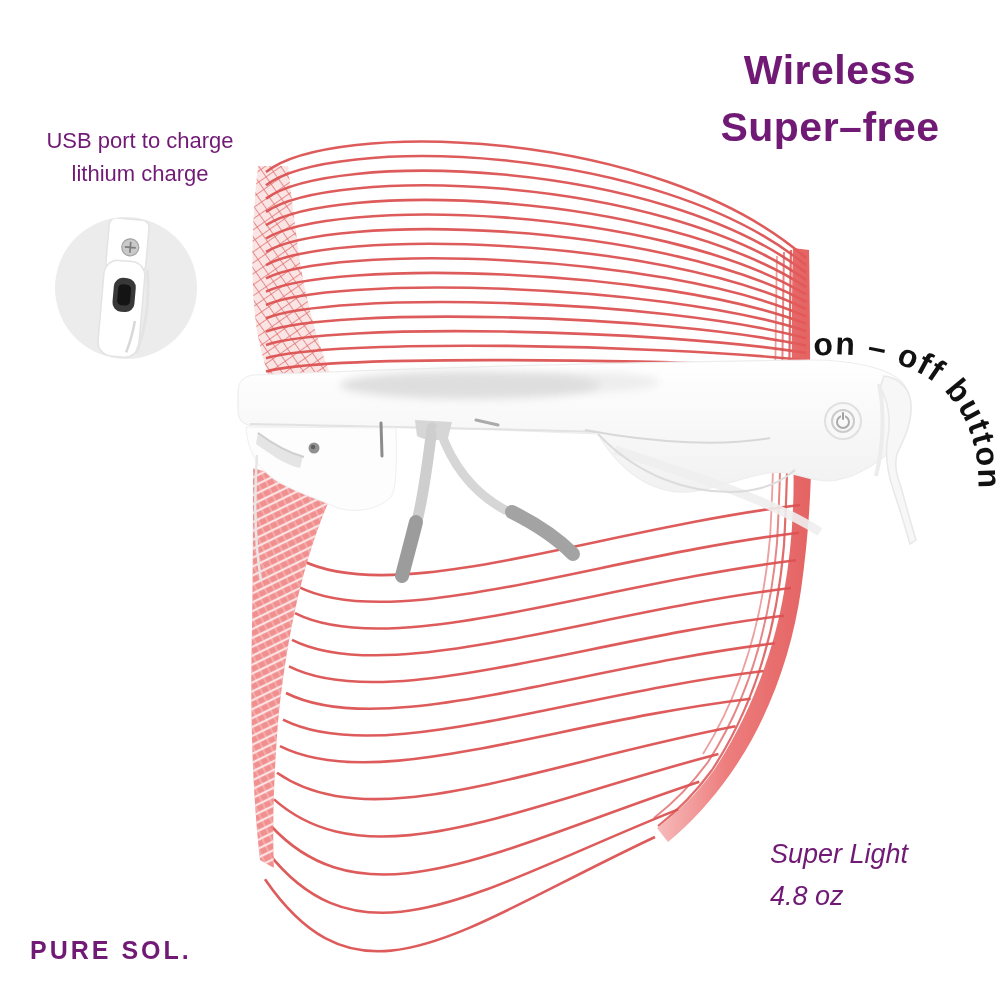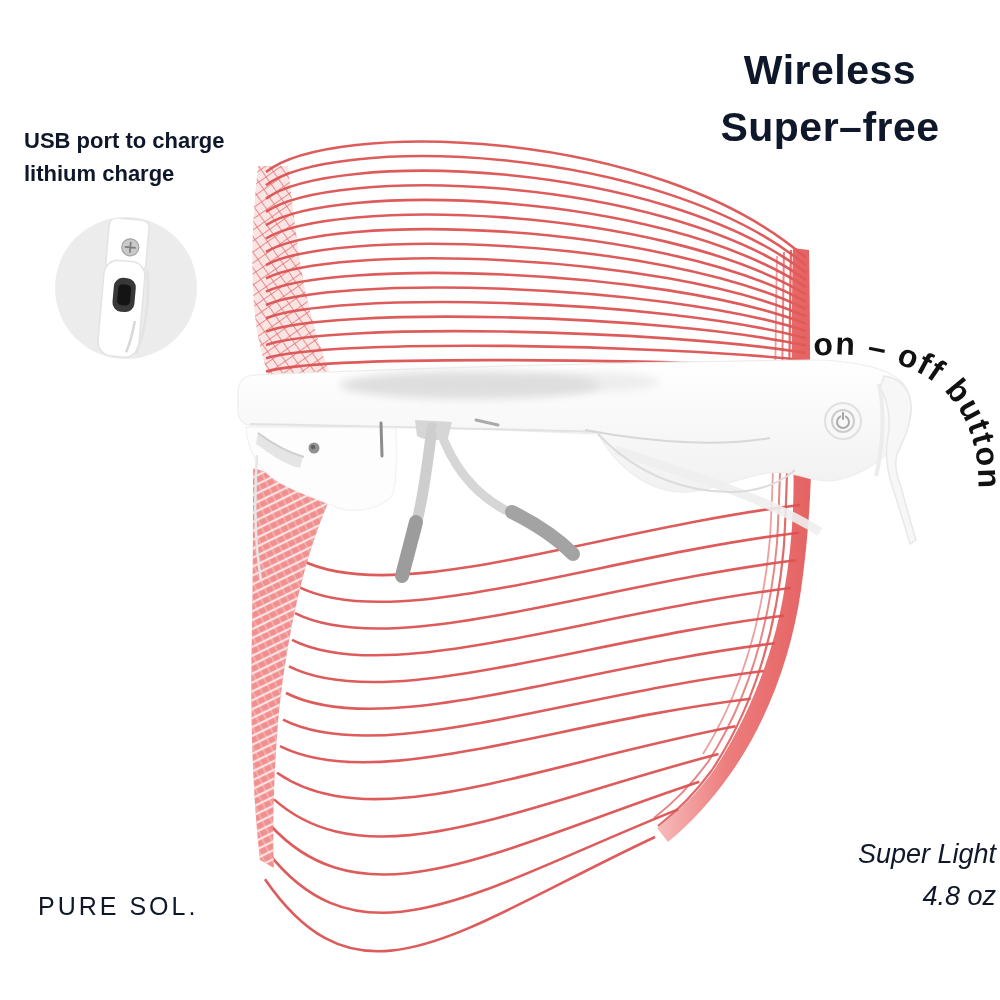--- a/index.html
+++ b/index.html
@@ -1,26 +1,26 @@
 <!DOCTYPE html>
 <html><head>
 <meta charset="utf-8">
 <style>
   html,body{margin:0;padding:0;background:#ffffff;}
   .stage{position:relative;width:1000px;height:1000px;background:#ffffff;overflow:hidden;
          font-family:"Liberation Sans",sans-serif;color:#111;}
   .stage svg.mask{position:absolute;left:0;top:0;}
-  .label{position:absolute;color:#0f172a;}
+  .label{position:absolute;color:#701a75;}
   .label-wireless{left:660px;top:42px;width:340px;text-align:center;
                   font-size:41px;font-weight:700;line-height:1.38;letter-spacing:.5px;}
-  .label-usb{left:24px;top:124px;width:258px;
-             font-size:22px;font-weight:700;line-height:1.5;}
-  .label-weight{left:770px;top:834px;width:226px;text-align:right;
+  .label-usb{left:11px;top:124px;width:258px;text-align:center;
+             font-size:22px;font-weight:400;line-height:1.5;}
+  .label-weight{left:770px;top:834px;width:226px;text-align:left;
                 font-size:27px;font-style:italic;font-weight:500;line-height:1.55;}
-  .label-brand{left:30px;top:892px;font-size:25px;font-weight:400;letter-spacing:3px;margin-left:8px;}
+  .label-brand{left:30px;top:936px;font-size:25px;font-weight:700;letter-spacing:3px;}
   .curved-text{font-size:32px;font-weight:700;letter-spacing:1.5px;
                font-family:"Liberation Sans",sans-serif;}
 </style>
 </head>
 <body>
 
 <div class="stage">
 
   <svg class="mask" width="1000" height="1000" viewBox="0 0 1000 1000">
     <defs>

